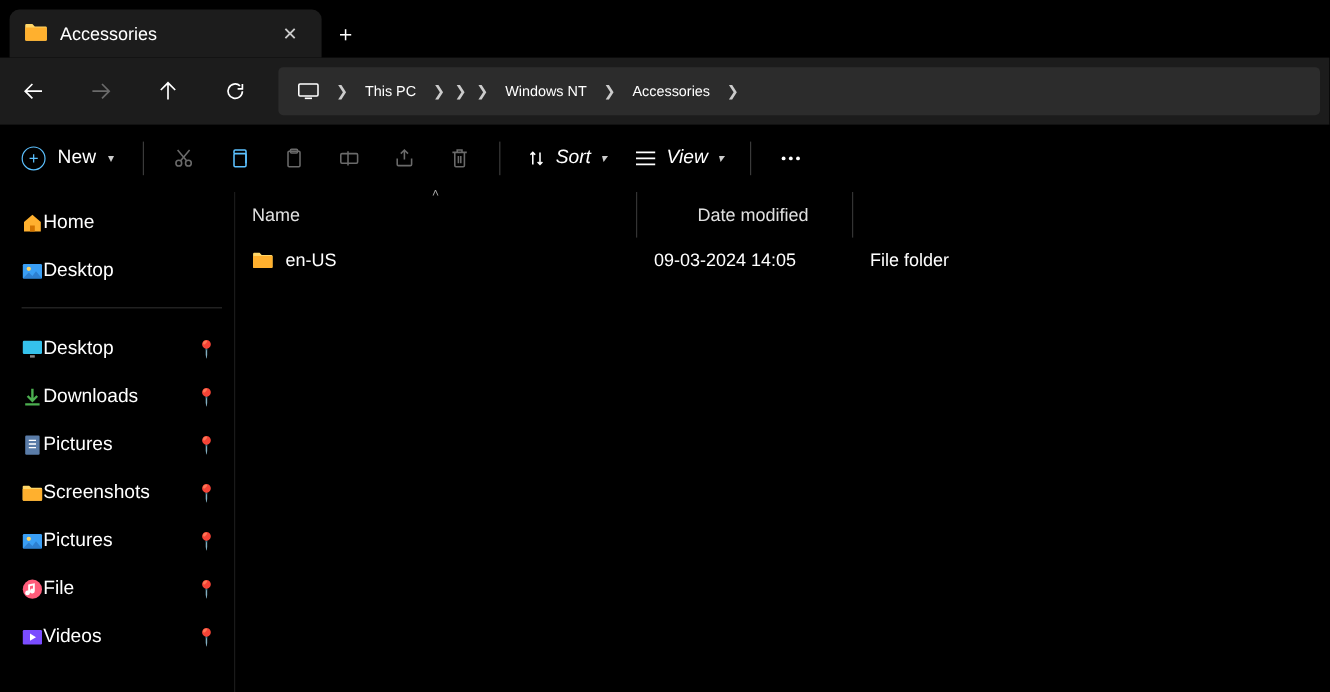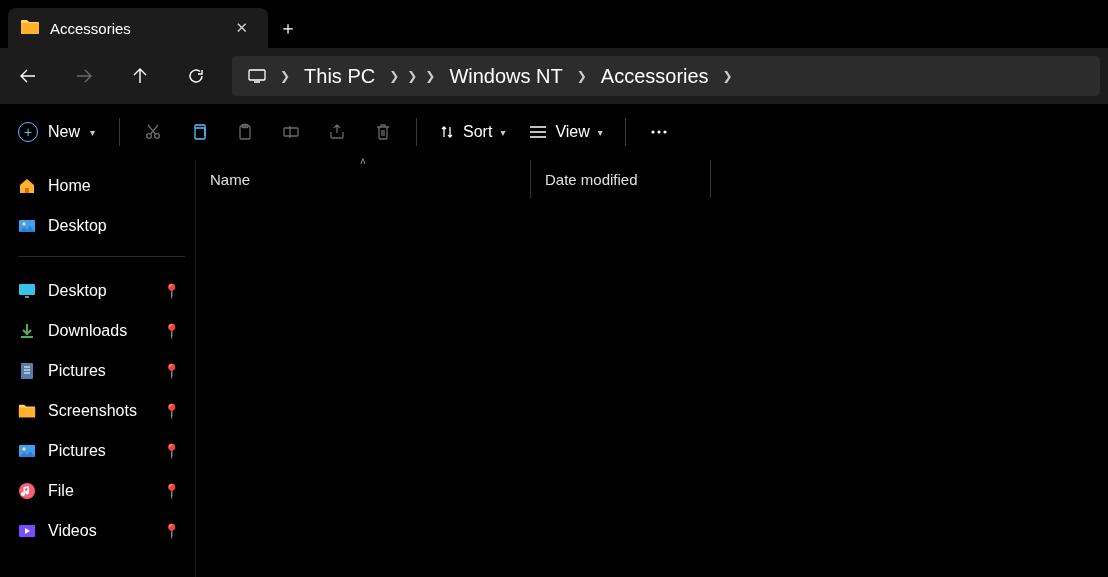--- a/index.html
+++ b/index.html
@@ -12,47 +12,47 @@
 .tab .tab-title { font-size:15px; color:#fff; flex:1; }
 .tab .close { color:#ccc; font-size:15px; padding:4px 8px; cursor:pointer; }
 .newtab { color:#fff; font-size:18px; width:40px; height:40px; display:flex; align-items:center; justify-content:center; cursor:pointer; }
 
 
 .navbar { height:56px; background:#1c1c1c; display:flex; align-items:center; }
 .nav-btn { width:56px; height:56px; display:flex; align-items:center; justify-content:center; color:#fff; cursor:pointer; }
 .nav-btn.disabled { color:#6a6a6a; cursor:default; }
 .breadcrumb-wrap { flex:1; height:40px; margin:0 8px; background:#2c2c2c; border-radius:4px; display:flex; align-items:center; padding:0 6px; overflow:hidden; }
 .bc-seg { display:flex; align-items:center; height:100%; }
-.bc-btn { padding:0 10px; height:100%; display:flex; align-items:center; font-size:20px; color:#fff; cursor:pointer; white-space:nowrap; }
+.bc-btn { padding:0 10px; height:100%; display:flex; align-items:center; font-size:12px; color:#fff; cursor:pointer; white-space:nowrap; }
 .bc-chev { color:#ccc; font-size:12px; padding:0 4px; }
 
 
 .toolbar { height:56px; background:#000; display:flex; align-items:center; padding:0 8px; }
 .tb-new { display:flex; align-items:center; padding:0 14px 0 10px; height:40px; cursor:pointer; color:#fff; font-size:16px; gap:10px; }
 .tb-new .plus-circle { width:20px; height:20px; border:1.5px solid #5cc1ff; border-radius:50%; display:flex; align-items:center; justify-content:center; color:#5cc1ff; font-size:14px; line-height:1; }
 .tb-sep { width:1px; height:28px; background:#3a3a3a; margin:0 10px; }
 .tb-icon { width:46px; height:40px; display:flex; align-items:center; justify-content:center; color:#6a6a6a; cursor:pointer; }
 .tb-icon.blue { color:#5cc1ff; }
-.tb-label-btn { display:flex; align-items:center; gap:8px; padding:0 12px; height:40px; color:#fff; font-size:16px; cursor:pointer; }
+.tb-label-btn { display:flex; align-items:center; gap:8px; padding:0 12px; height:40px; color:#fff; font-size:16px; cursor:pointer;font-style:italic; }
 .chev-down { font-size:10px; color:#ccc; }
 
 
 .content { display:flex; height:calc(577px - 48px - 56px - 56px); background:#000; }
 
 .sidebar { width:195px; padding:6px 10px 0 18px; overflow:hidden; }
-.side-item { display:flex; align-items:center; height:40px; gap:12px; color:#fff; font-size:16px; cursor:pointer; position:relative; }
+.side-item { display:flex; align-items:center; height:40px; color:#fff; font-size:16px; cursor:pointer; position:relative; }
 .side-item .pin { position:absolute; right:4px; color:#888; font-size:14px; }
 .side-hr { border:none; border-top:1px solid #2a2a2a; margin:10px 0 14px 0; }
 
 .filelist { flex:1; display:flex; flex-direction:column; border-left:1px solid #1a1a1a; }
 .col-head { display:flex; height:38px; align-items:center; color:#e0e0e0; font-size:15px; border-bottom:0; }
 .col-head > div { padding-left:14px; height:100%; display:flex; align-items:center; border-right:1px solid #333; }
 .col-name { width:335px; position:relative; }
 .col-name .sort-caret { position:absolute; left:50%; top:-4px; transform:translateX(-50%); font-size:10px; color:#aaa; }
-.col-date { width:180px; }
+.col-date { width:180px;justify-content:center; }
 .col-type { width:150px; }
 .col-size { width:100px; border-right:none !important; }
 
 .file-row { display:flex; height:38px; align-items:center; color:#fff; font-size:15px; cursor:pointer; }
 .file-row .cell { padding-left:14px; }
 .file-row .c-name { width:335px; display:flex; align-items:center; gap:10px; }
 .file-row .c-date { width:180px; }
 .file-row .c-type { width:150px; }
 .file-row .c-size { width:100px; }
 
@@ -298,15 +298,29 @@
     <div class="col-head">
       <div class="col-name">
         <span class="sort-caret">˄</span>
         <span>Name</span>
       </div>
       <div class="col-date">
           <span>Date modified</span>
         </div>
     </div>
 
+    <div class="file-row">
+      <div class="cell c-name">
+        <span class="ico">
+            <svg class="folder-svg" viewBox="0 0 20 16">
+              <path fill="#ffd667" d="M1 2a1 1 0 0 1 1-1h5l2 2h9a1 1 0 0 1 1 1v10a1 1 0 0 1-1 1H2a1 1 0 0 1-1-1z"></path>
+              <path fill="#ffb02e" d="M1 4h18v10a1 1 0 0 1-1 1H2a1 1 0 0 1-1-1z"></path>
+            </svg>
+          </span>
+        <span>en-US</span>
+      </div>
+      <div class="cell c-date">09-03-2024 14:05</div>
+      <div class="cell c-type">File folder</div>
+      <div class="cell c-size"></div>
+    </div>
   </div>
 
 </div>
 
 </body></html>

